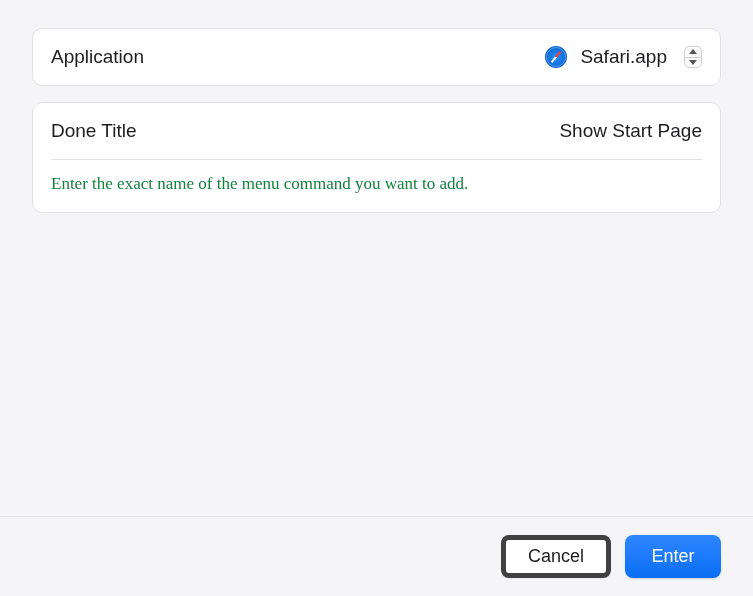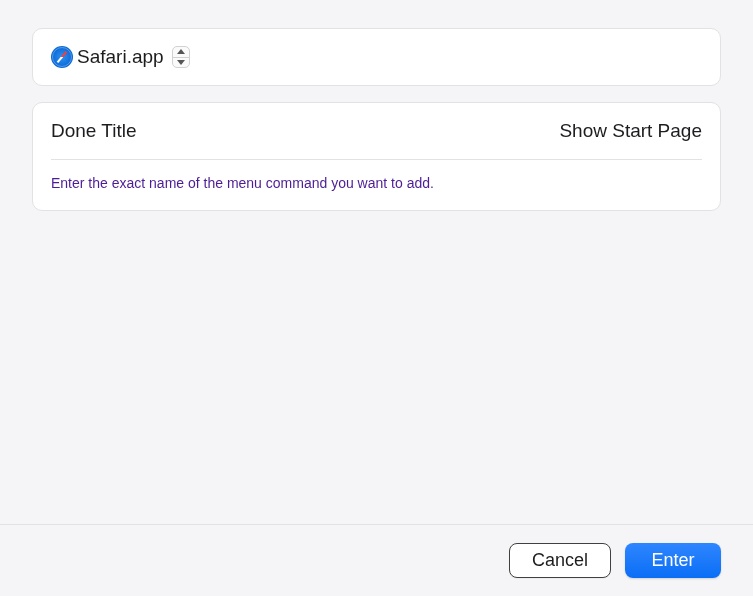--- a/index.html
+++ b/index.html
@@ -33,21 +33,21 @@
       min-height: 56px;
     }
     .row-label {
       font-size: 19px;
       color: #1d1d1f;
       font-weight: 400;
     }
     .app-selector {
       display: flex;
       align-items: center;
-      gap: 4px;
+      gap: 13px;
     }
     .safari-icon {
       width: 22px;
       height: 22px;
       border-radius: 50%;
       background: radial-gradient(circle at 50% 50%, #2b90ef 0%, #0a66d6 70%);
       display: flex;
       align-items: center;
       justify-content: center;
       position: relative;
@@ -97,22 +97,23 @@
     }
     .divider {
       height: 1px;
       background: #e2e2e4;
       margin: 0 18px;
     }
     .helper-row {
       padding: 14px 18px 18px 18px;
     }
     .helper-text {
-      font-size: 14px;
-      color: #4c1d95;
+      font-size: 17px;
+      color: #15803d;
+      font-family: Liberation Serif, serif;
     }
     .shortcut-field {
       display: flex;
       align-items: center;
       gap: 0;
     }
     .shortcut-box {
       background: #ffffff;
       padding: 4px 6px 4px 55px;
       box-shadow: 0 0 0 1px rgba(0,0,0,0.06);
@@ -145,36 +146,37 @@
       font-size: 18px;
       padding: 6px 22px;
       border-radius: 8px;
       border: none;
       cursor: pointer;
       min-width: 96px;
     }
     .btn-secondary {
       background: #ffffff;
       color: #1d1d1f;
-      border: 1px solid #404040;
+      border: 5px solid #404040;
       box-shadow: 0 1px 1px rgba(0,0,0,0.04);
     }
     .btn-primary {
       background: linear-gradient(to bottom, #2f86ff, #0a6ef5);
       color: #ffffff;
       box-shadow: 0 1px 2px rgba(0,0,0,0.15);
     }
   </style>
 </head>
 <body>
 
 <div class="content-area">
 
   <div class="card">
     <div class="row">
+      <span class="row-label">Application</span>
       <div class="app-selector">
         <span class="safari-icon">
           <span class="safari-needle"></span>
         </span>
         <span class="app-name">Safari.app</span>
         <span class="stepper">
           <span class="stepper-up">
             <svg viewBox="0 0 8 5">
                 <path d="M0 5 L4 0 L8 5 Z"></path>
               </svg>

